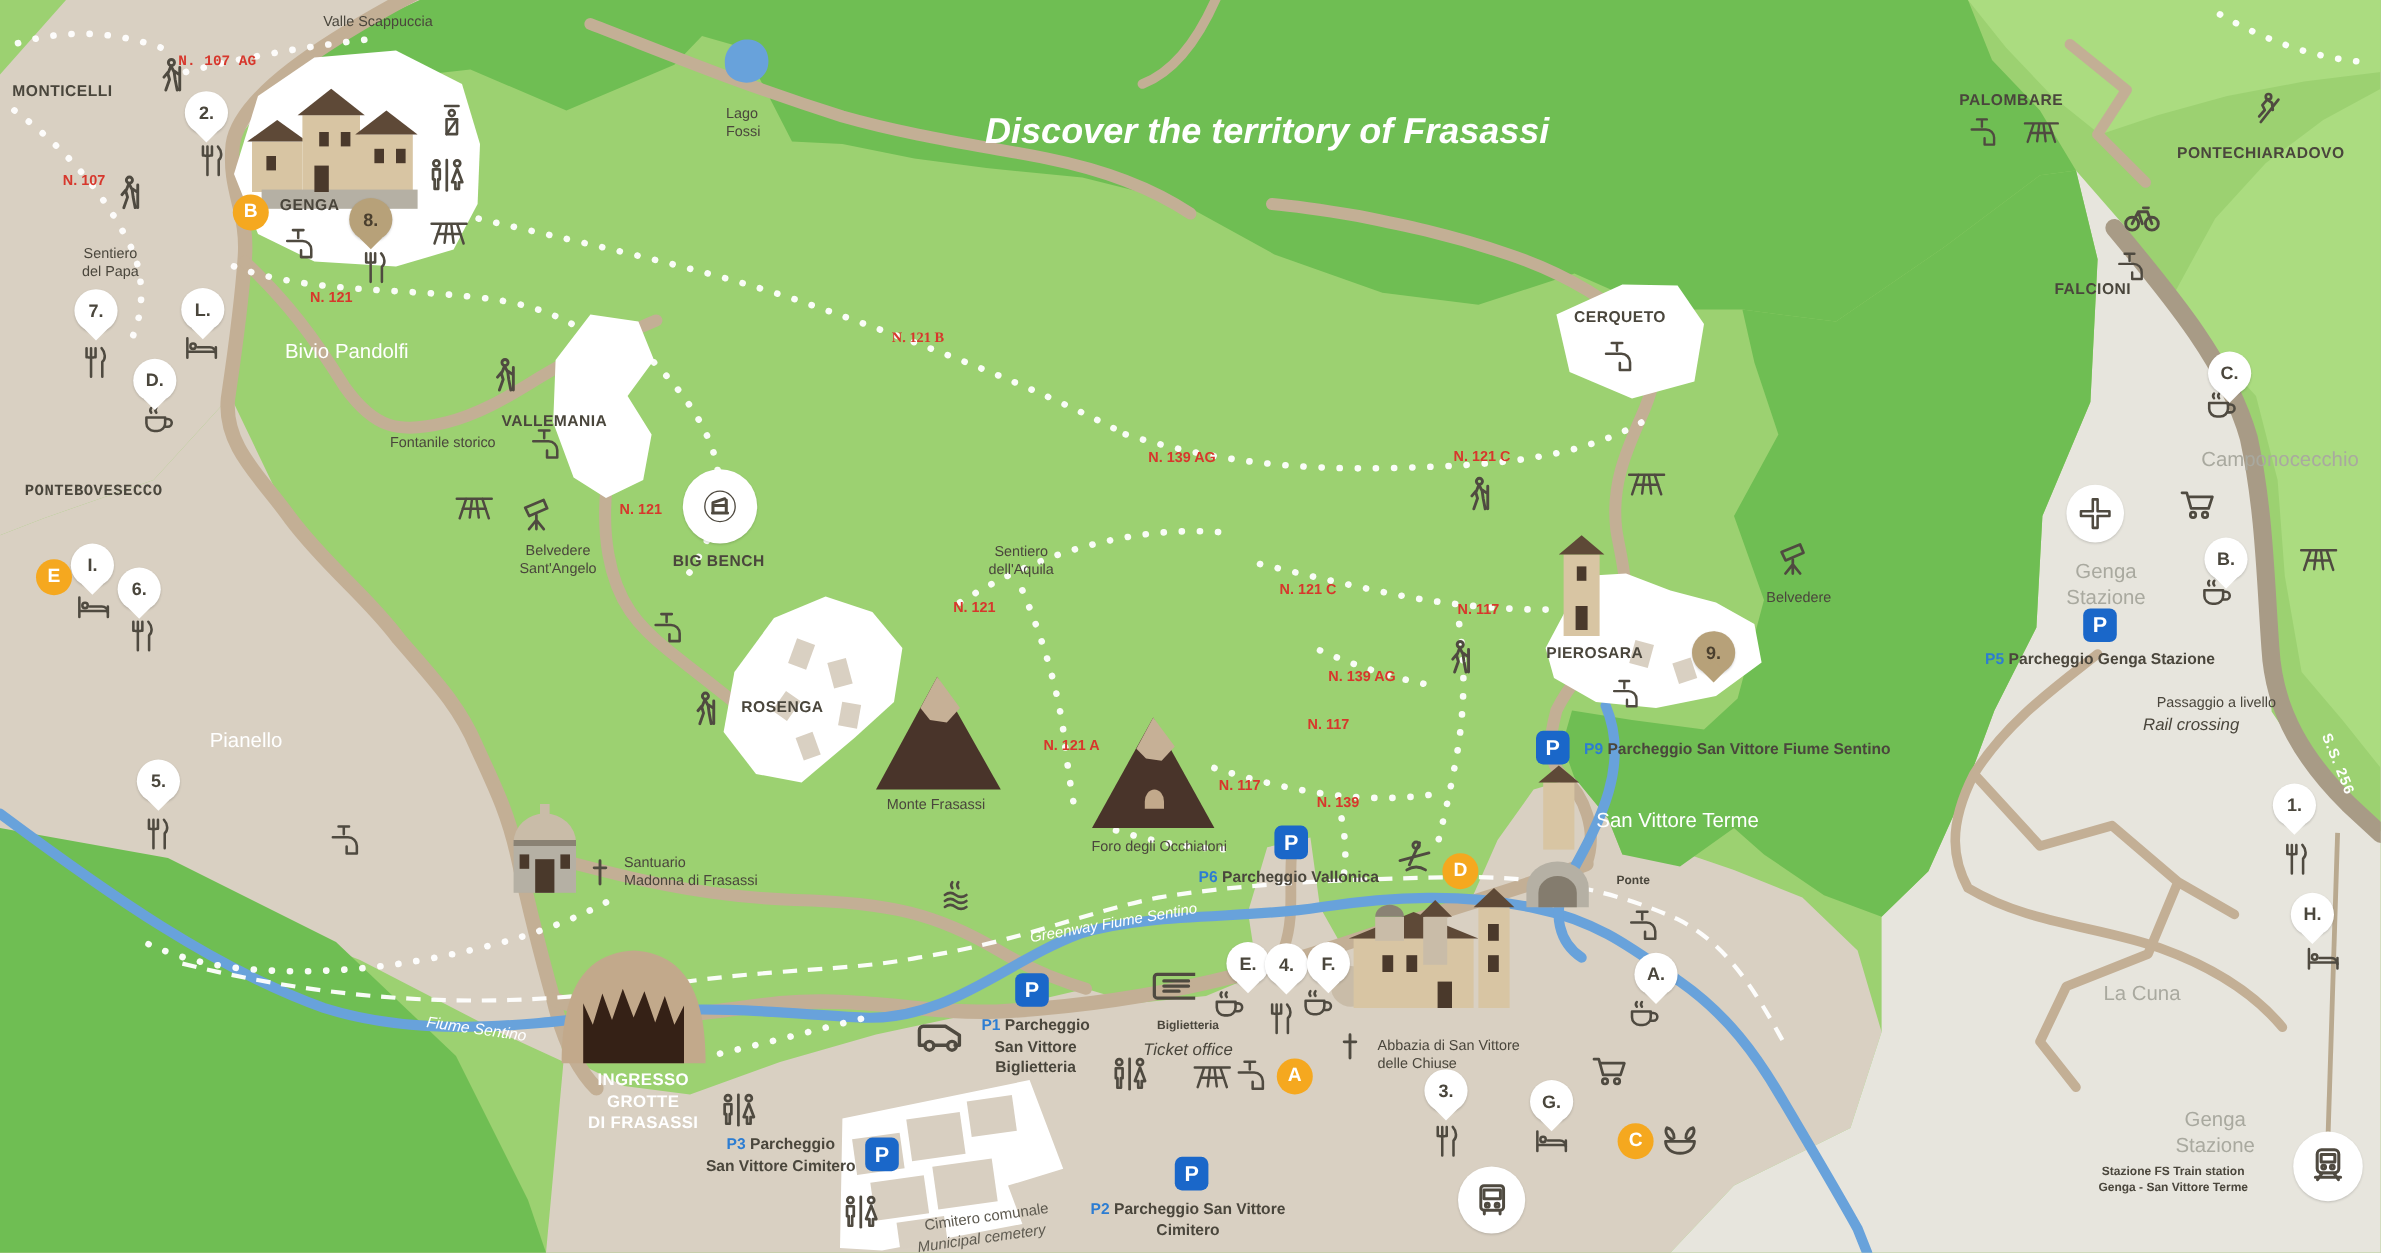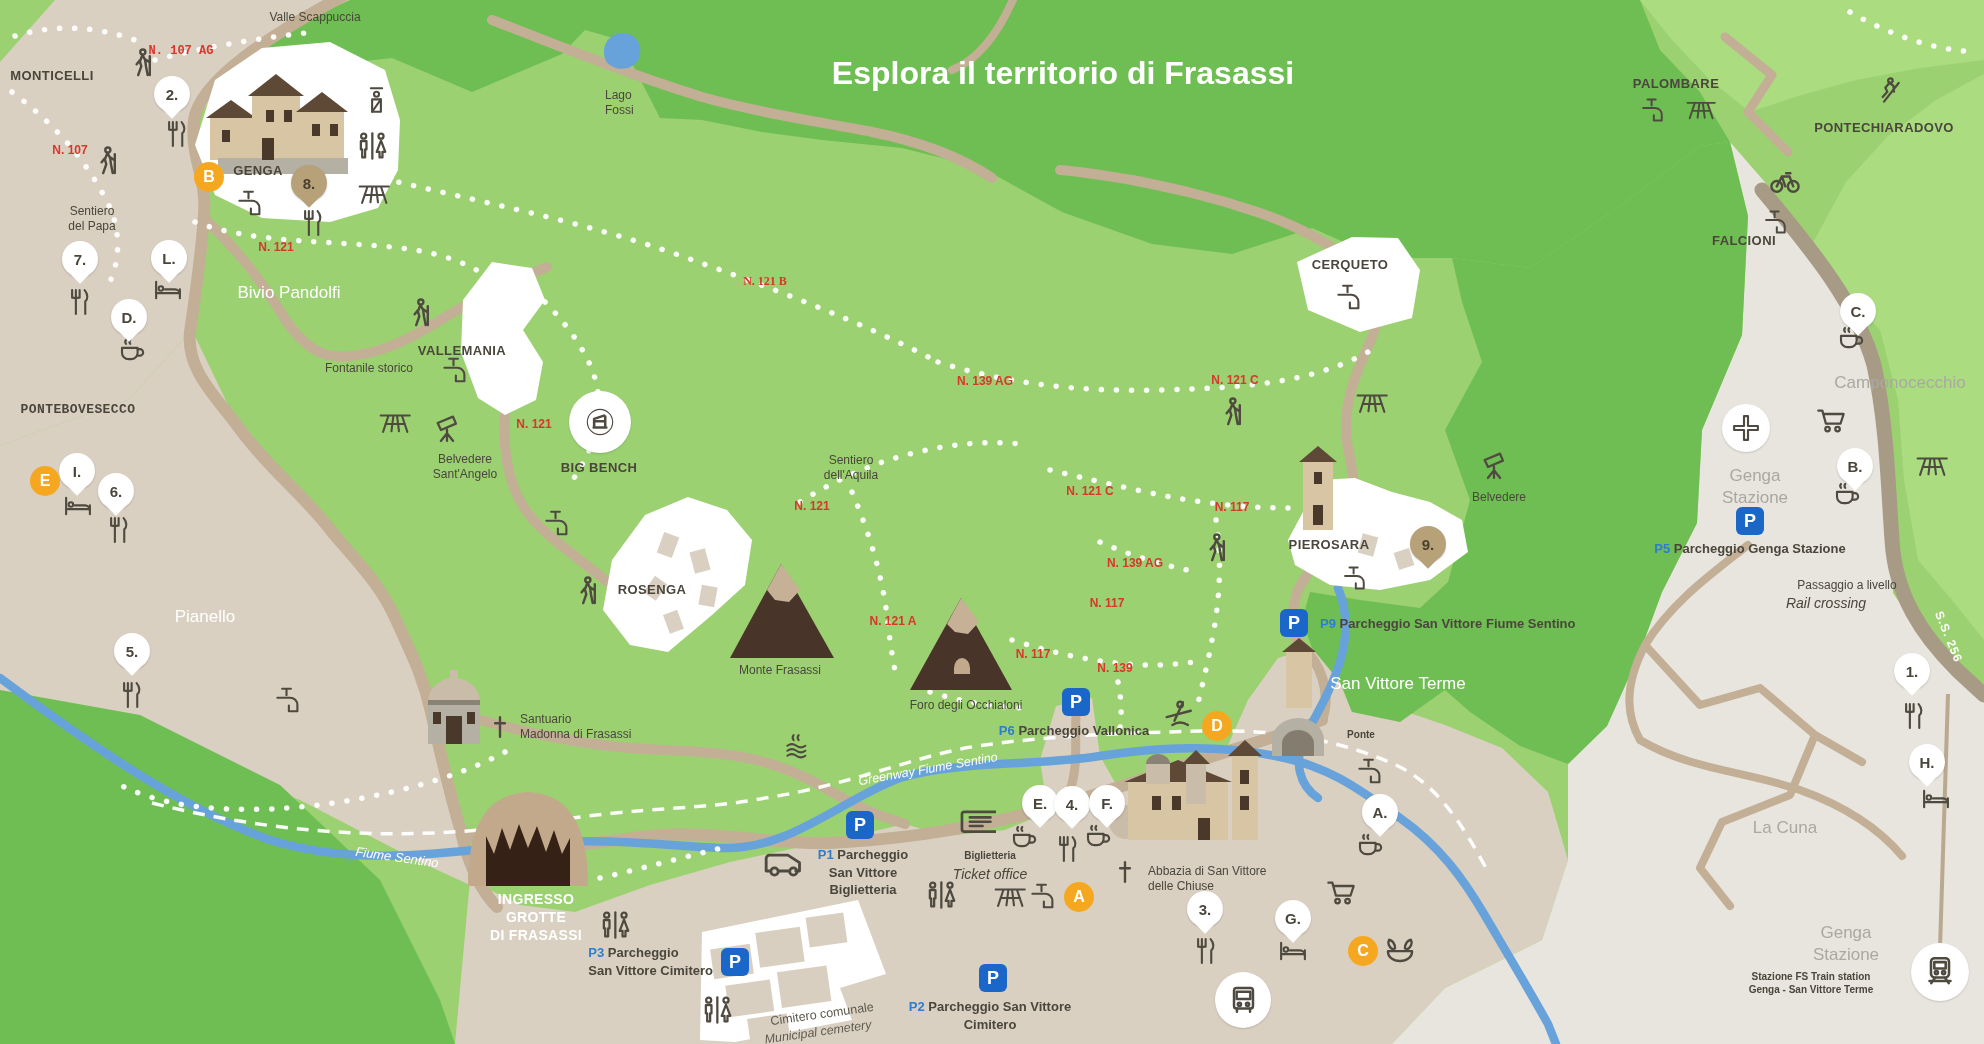--- a/index.html
+++ b/index.html
@@ -37,21 +37,21 @@
   .obadge{position:absolute;width:30px;height:30px;border-radius:50%;background:#F5A81F;
     transform:translate(-50%,-50%);display:flex;align-items:center;justify-content:center;
     font-weight:700;font-size:16px;color:#fff;z-index:4;}
   .psq{position:absolute;width:28px;height:28px;border-radius:6px;background:#1A67C9;
     transform:translate(-50%,-50%);display:flex;align-items:center;justify-content:center;
     font-weight:700;font-size:18px;color:#fff;z-index:4;}
   .plbl{position:absolute;transform:translate(-50%,-50%);white-space:nowrap;text-align:center;
     font-weight:700;font-size:13px;color:#4A463C;line-height:1.35;z-index:3;}
   .plbl .pfx{color:#2D7DD2;}
   .plbl.left{transform:translate(0,-50%);text-align:left;}
-  .plbl.right{transform:translate(-100%,-50%);text-align:left;}
+  .plbl.right{transform:translate(-100%,-50%);text-align:center;}
   .icon{position:absolute;transform:translate(-50%,-50%);z-index:2;line-height:0;}
   .wcircle{position:absolute;border-radius:50%;background:#fff;transform:translate(-50%,-50%);
     display:flex;align-items:center;justify-content:center;z-index:4;
     box-shadow:0 1px 2px rgba(0,0,0,.15);line-height:0;}
 </style>
 </head>
 <body>
 
 <div id="stage">
 
@@ -207,21 +207,21 @@
       <rect x="1286" y="652" width="26" height="56" fill="#D8C5A3"></rect>
       <path d="M1282,652 L1299,638 1316,652 Z" fill="#5E4937"></path>
       <path d="M1272,756 L1272,740 A26,22 0 0 1 1324,740 L1324,756 Z" fill="#B5B0A4"></path>
       <path d="M1282,756 L1282,744 A16,14 0 0 1 1314,744 L1314,756 Z" fill="#847C6E"></path>
     </g>
 
     <path d="M468,886 C468,812 496,794 528,792 C560,794 588,812 588,886 Z" fill="#C2A98B"></path>
     <path d="M486,886 L486,836 494,854 502,828 510,850 519,824 528,848 537,826 546,852 554,830 562,854 570,838 570,886 Z" fill="#352116"></path>
   </svg>
 
-  <div class="title-l1">Esplora il territorio di Frasassi</div>
+  <div class="title-l2">Discover the territory of Frasassi</div>
 
   <div id="overlay">
       <div class="lbl poi" style="transform: translate(-50%, -50%) rotate(0deg); left: 315px; top: 18px;">
         <div>Valle Scappuccia</div>
       </div>
       <div class="lbl vil" style="transform: translate(-50%, -50%) rotate(0deg); left: 52px; top: 76px;">
         <div>MONTICELLI</div>
       </div>
       <div class="lbl vil" style="transform: translate(-50%, -50%) rotate(0deg); left: 258px; top: 171px;">
         <div>GENGA</div>

